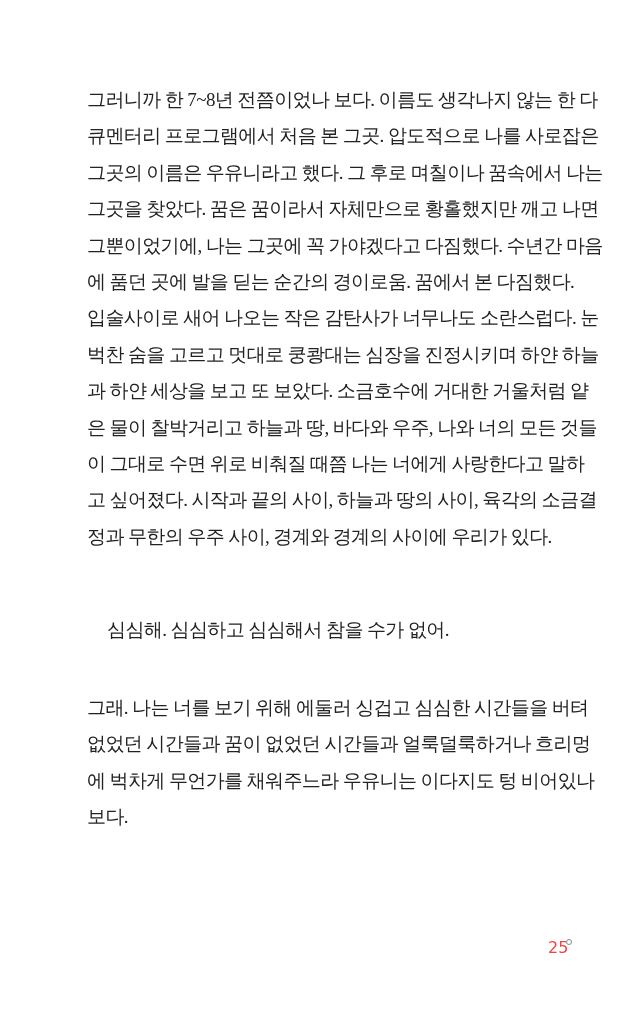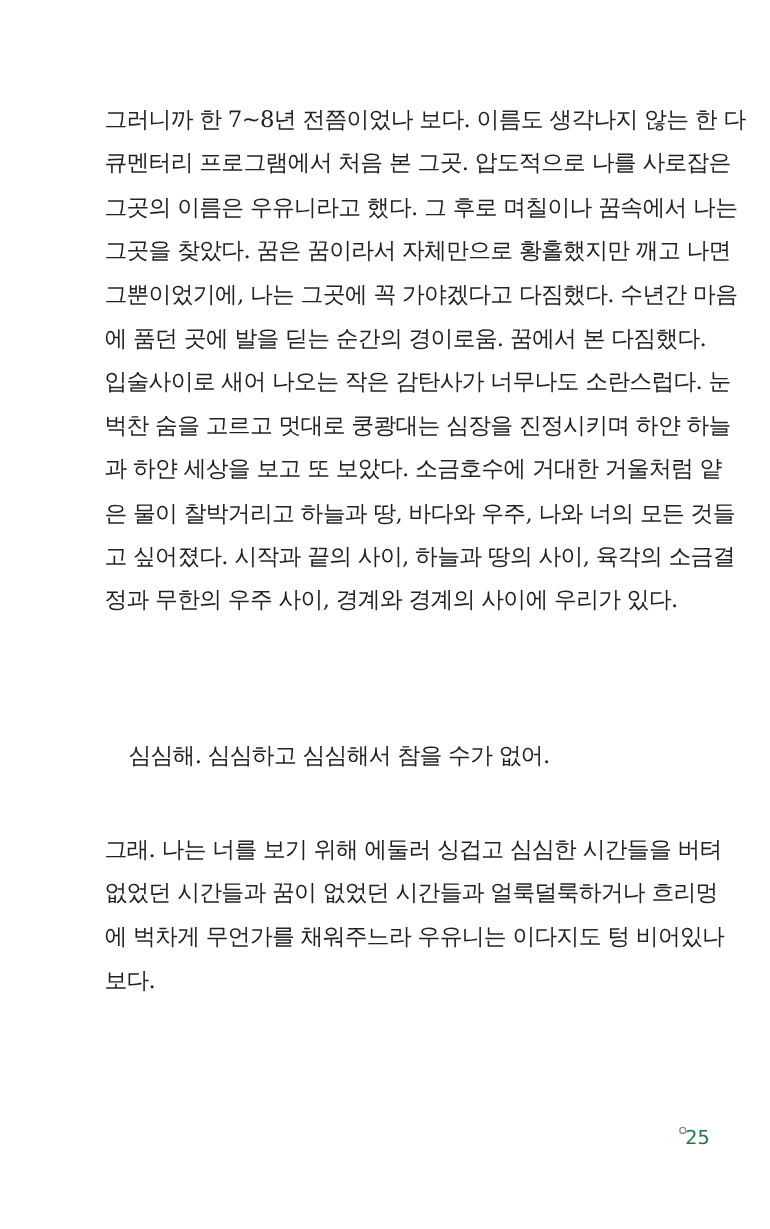--- a/index.html
+++ b/index.html
@@ -24,41 +24,42 @@
       background: #ffffff;
     }
     .text-block {
       position: absolute;
       left: 87px;
       width: 484px;
       font-size: 19px;
       line-height: 36.4px;
       letter-spacing: -0.6px;
       word-break: keep-all;
+      font-family: Liberation Serif, serif;
     }
     .line {
       display: block;
       white-space: nowrap;
       text-align: justify;
       text-align-last: justify;
       height: 36.4px;
     }
     .line.last {
       text-align-last: left;
     }
     #para-1 { top: 82px; }
     #para-quote { top: 612px; left: 107px; }
     #para-2 { top: 690px; }
     .page-number {
       position: absolute;
-      left: 571px;
+      left: 548px;
       top: 938px;
       font-family: "DejaVu Sans", "Liberation Sans", sans-serif;
       font-size: 16px;
-      color: #15803d;
+      color: #ef4444;
       letter-spacing: 0px;
     }
     .page-ornament {
       position: absolute;
       left: 566px;
       top: 939px;
       width: 4px;
       height: 4px;
       border: 1px solid #888888;
       border-radius: 50%;
@@ -73,20 +74,21 @@
     <span class="line">그러니까 한 7~8년 전쯤이었나 보다. 이름도 생각나지 않는 한 다</span>
     <span class="line">큐멘터리 프로그램에서 처음 본 그곳. 압도적으로 나를 사로잡은</span>
     <span class="line">그곳의 이름은 우유니라고 했다. 그 후로 며칠이나 꿈속에서 나는</span>
     <span class="line">그곳을 찾았다. 꿈은 꿈이라서 자체만으로 황홀했지만 깨고 나면</span>
     <span class="line">그뿐이었기에, 나는 그곳에 꼭 가야겠다고 다짐했다. 수년간 마음</span>
     <span class="line last">에 품던 곳에 발을 딛는 순간의 경이로움. 꿈에서 본 다짐했다.</span>
     <span class="line">입술사이로 새어 나오는 작은 감탄사가 너무나도 소란스럽다. 눈</span>
     <span class="line">벅찬 숨을 고르고 멋대로 쿵쾅대는 심장을 진정시키며 하얀 하늘</span>
     <span class="line">과 하얀 세상을 보고 또 보았다. 소금호수에 거대한 거울처럼 얕</span>
     <span class="line">은 물이 찰박거리고 하늘과 땅, 바다와 우주, 나와 너의 모든 것들</span>
+    <span class="line">이 그대로 수면 위로 비춰질 때쯤 나는 너에게 사랑한다고 말하</span>
     <span class="line">고 싶어졌다. 시작과 끝의 사이, 하늘과 땅의 사이, 육각의 소금결</span>
     <span class="line last">정과 무한의 우주 사이, 경계와 경계의 사이에 우리가 있다.</span>
   </div>
 
   <div class="text-block" id="para-quote">
     <span class="line last">심심해. 심심하고 심심해서 참을 수가 없어.</span>
   </div>
 
   <div class="text-block" id="para-2">
     <span class="line">그래. 나는 너를 보기 위해 에둘러 싱겁고 심심한 시간들을 버텨</span>

